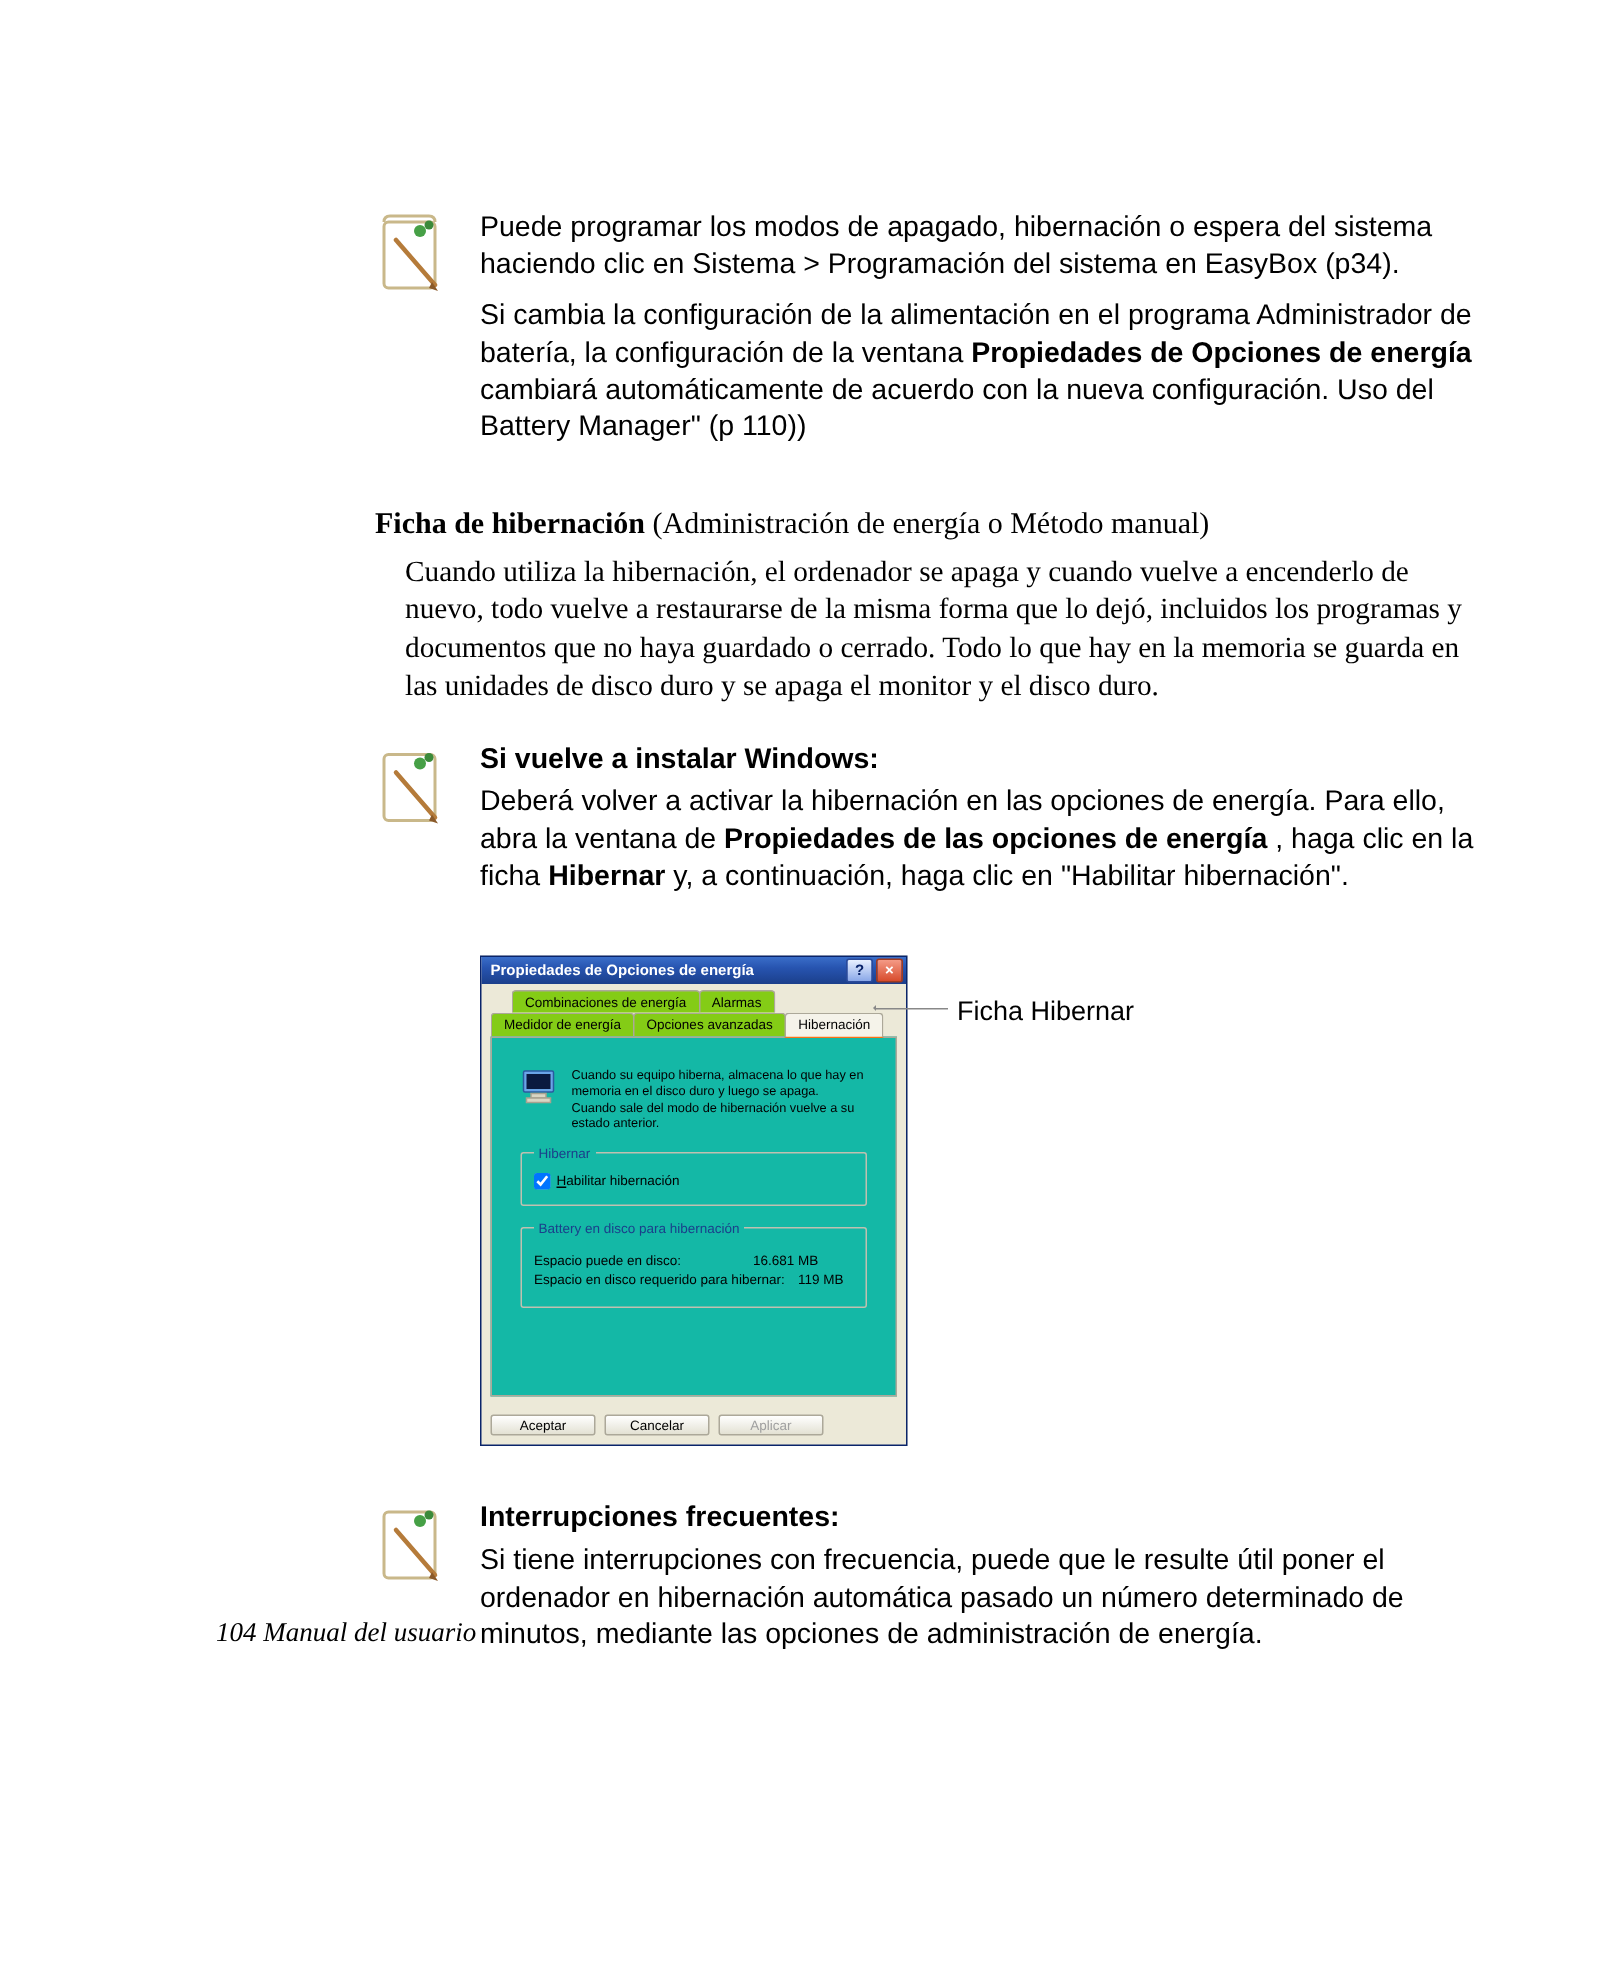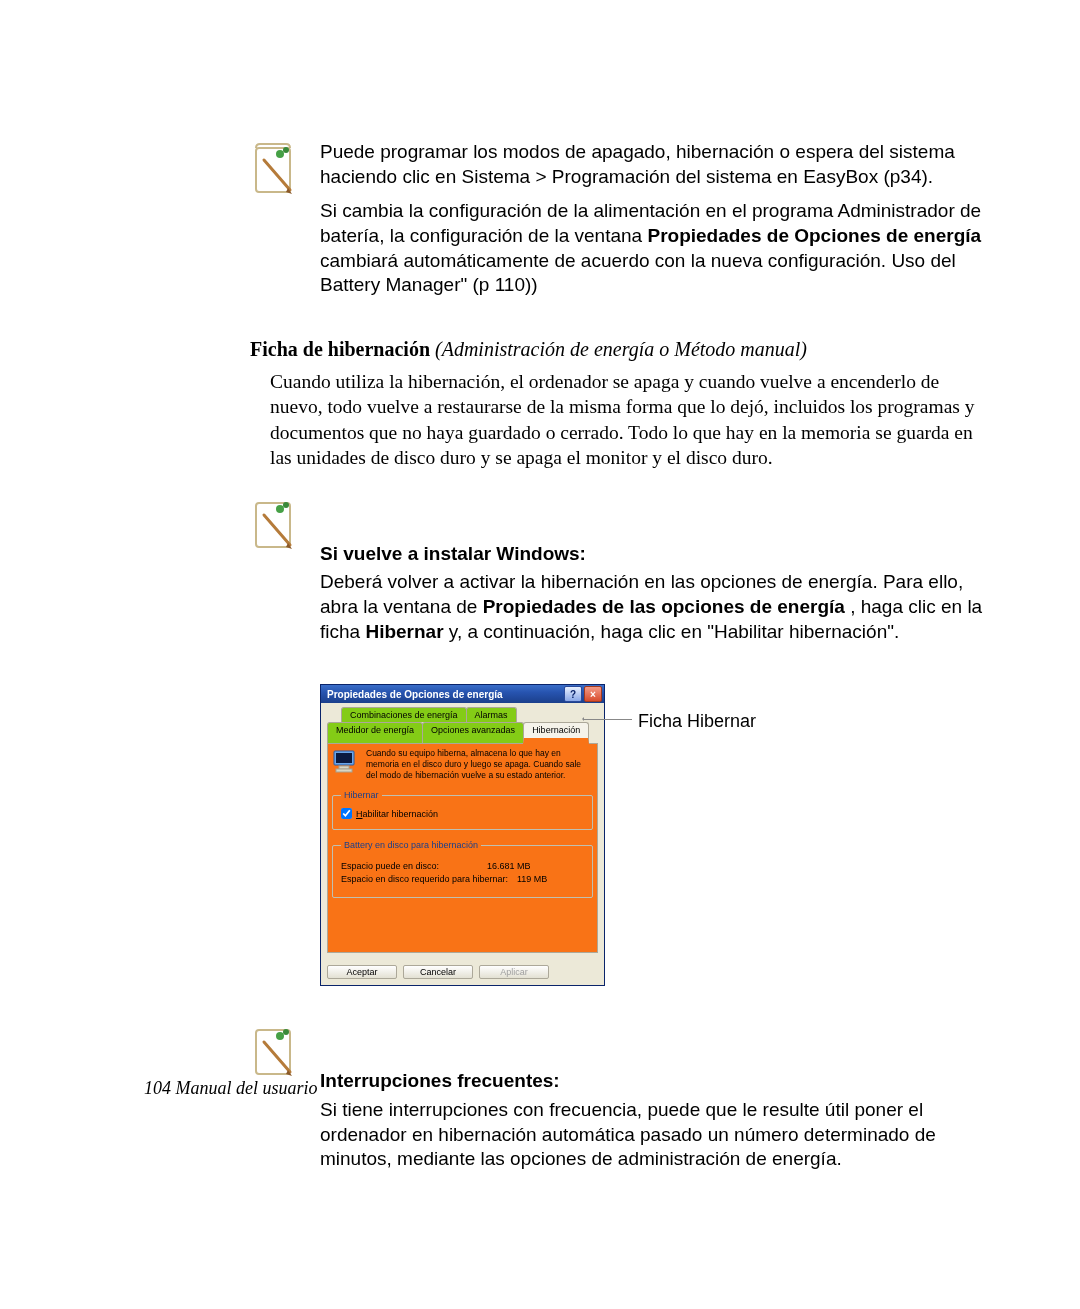--- a/index.html
+++ b/index.html
@@ -34,32 +34,31 @@
     font-size: 19px;
     line-height: 1.3;
   }
   .note-text p { margin: 0 0 10px 0; }
   .note-text .bold-inline { font-weight: bold; }
   .section-title {
     font-size: 20px;
     margin: 20px 0 8px 160px;
   }
   .section-title .b { font-weight: bold; font-family: "Times New Roman", serif; }
-  .section-title .i { font-style: italic; font-family: "Times New Roman", serif; }
+  .section-title .i { font-family: "Times New Roman", serif; }
   .body-para {
     font-size: 19.5px;
     line-height: 1.3;
     margin: 0 0 24px 180px;
     font-family: "Times New Roman", serif;
   }
   .sub-head {
     font-weight: bold;
     font-size: 19px;
     margin-bottom: 4px;
-    margin-top: 47px;
   }
   
   .dialog-area {
     position: relative;
     margin-left: 230px;
     margin-bottom: 36px;
     width: 500px;
   }
   .dialog {
     width: 283px;
@@ -110,28 +109,28 @@
     border-radius: 3px 3px 0 0;
     padding: 2px 8px;
     background: #84cc16;
     font-size: 9px;
     position: relative;
   }
   .tab + .tab { margin-left: -1px; }
   .tab.active {
     background: #f5f3ea;
     z-index: 2;
-    border-bottom: 6px solid #f97316;
+    border-bottom: 1px solid #f97316;
     padding-bottom: 3px;
     margin-bottom: -1px;
   }
   .tab-panel {
     border: 1px solid #aca899;
-    background: #f97316;
-    padding: 4px;
+    background: #14b8a6;
+    padding: 19px;
     min-height: 200px;
     position: relative;
   }
   .panel-row {
     display: flex;
     align-items: flex-start;
     gap: 8px;
     margin-bottom: 10px;
   }
   .panel-icon {

